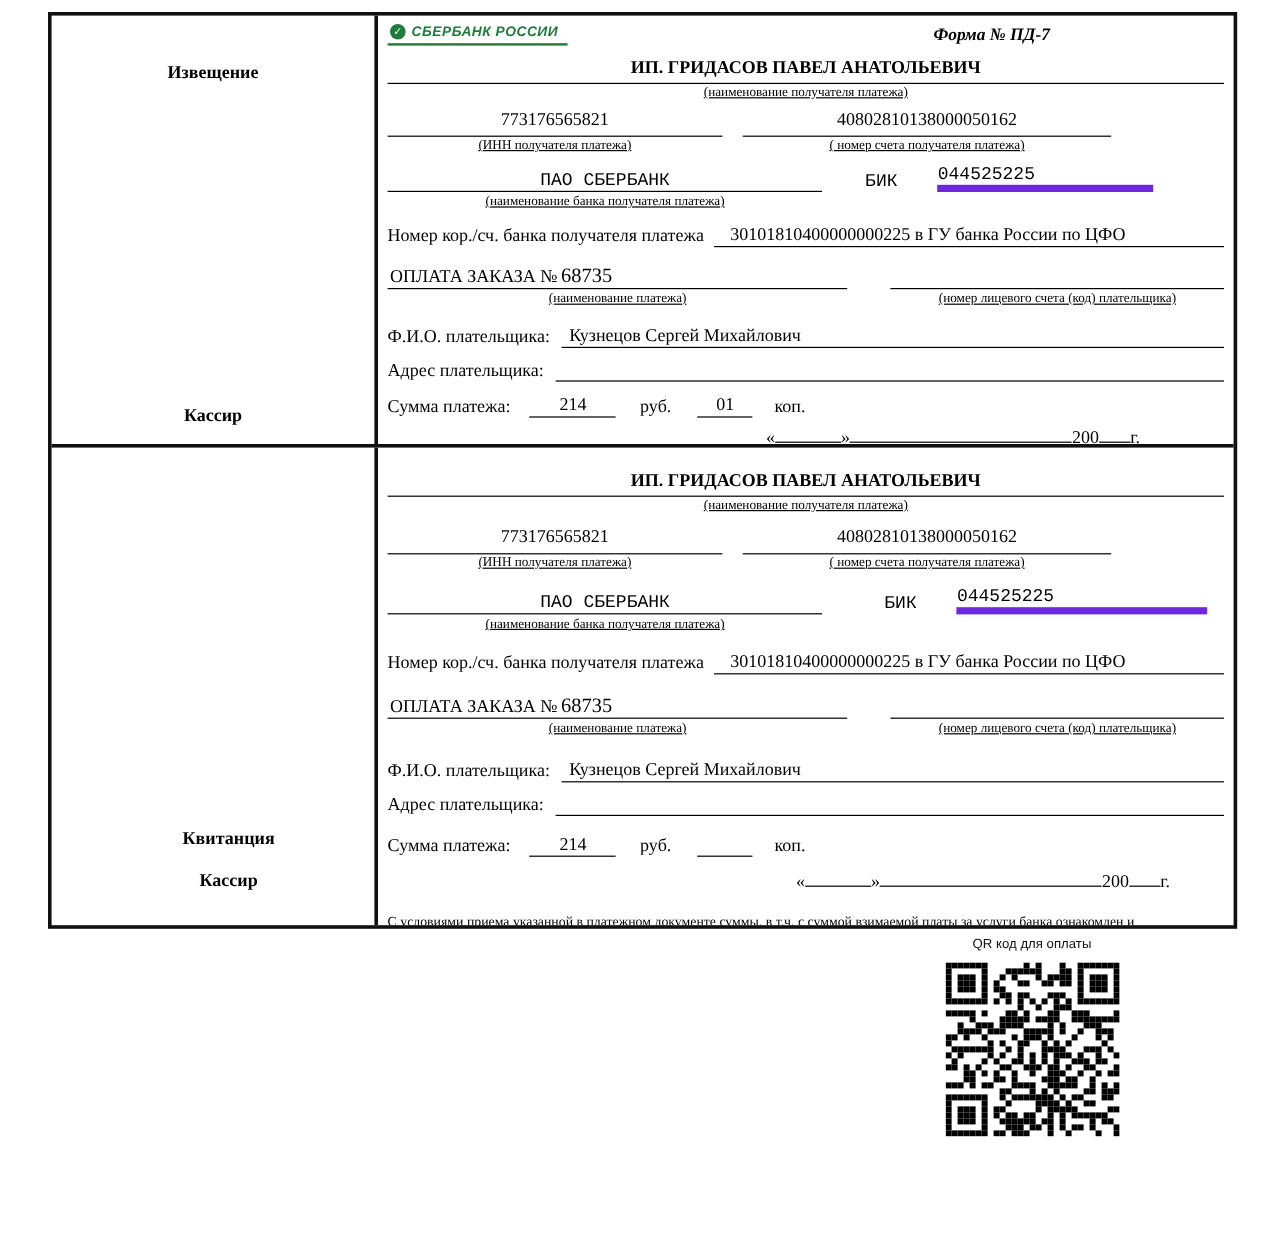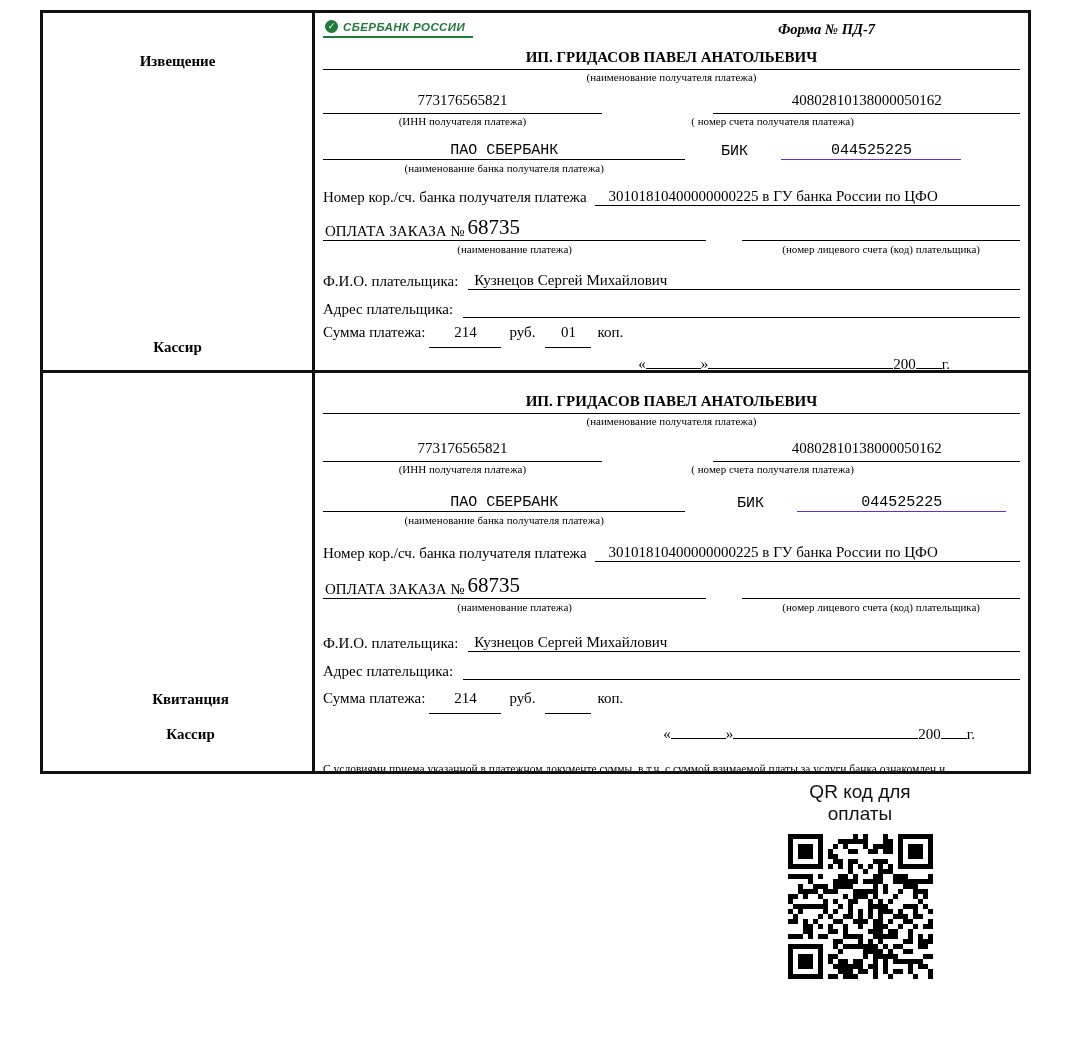--- a/index.html
+++ b/index.html
@@ -27,74 +27,74 @@
   .logo-mark {
     width: 13px; height: 13px; border-radius: 50%; background: #1e7b3a; color: #fff;
     font-size: 9px; line-height: 13px; text-align: center;
     font-family: "Liberation Sans", "DejaVu Sans", sans-serif;
   }
   .logo-text { color: #1e7b3a; font-family: "Liberation Sans", "DejaVu Sans", sans-serif; font-size: 11.5px; font-weight: bold; letter-spacing: .4px; font-style: italic; }
   .form-no { font-style: italic; font-weight: bold; font-size: 14.5px; margin-right: 145px; margin-top: 2px; }
 
   .recipient { font-weight: bold; text-align: center; border-bottom: 1px solid #000; padding-bottom: 3px; font-size: 15px; }
   .receipt .recipient { margin-top: 6px; }
-  .caption { font-size: 11px; line-height: 14px; text-align: center; }
+  .caption { font-size: 11px; line-height: 14px; text-align: center; text-decoration: underline; }
 
   .cols { display: flex; }
   .col-l { width: 40%; margin-right: 2.5%; }
   .col-r { width: 44%; }
-  .cols.vals { margin-top: 8px; justify-content: space-between; }
+  .cols.vals { margin-top: 8px; }
   .receipt .cols.vals { margin-top: 12px; }
   .cols.vals > div { height: 22px; border-bottom: 1px solid #000; text-align: center; }
 
   .bank-row { display: flex; align-items: flex-end; margin-top: 8px; height: 24px; font-family: Liberation Mono, monospace; }
   .receipt .bank-row { margin-top: 12px; }
   .bank-name { width: 52%; border-bottom: 1px solid #000; text-align: center; }
   .bik-label { width: 70px; text-align: center; margin-left: 14px; }
   .receipt .bik-label { margin-left: 30px; }
-  .bik-val { width: 180px; margin-left: 12px; border-bottom: 1px solid #6d28d9; text-align: center; }
+  .bik-val { width: 180px; margin-left: 12px; border-bottom: 6px solid #6d28d9; text-align: left; }
   .receipt .bik-val { width: auto; flex: 1; margin-right: 14px; }
   .bank-cap { width: 52%; margin-top: 1px; }
 
   .corr-row { display: flex; align-items: center; margin-top: 10px; height: 24px; }
   .receipt .corr-row { margin-top: 14px; }
   .corr-label { white-space: nowrap; padding-right: 8px; }
   .corr-val { flex: 1; border-bottom: 1px solid #000; padding-left: 14px; white-space: nowrap; }
 
   .pay-row { display: flex; margin-top: 8px; }
   .receipt .pay-row { margin-top: 10px; }
   .pay-l { width: 55%; border-bottom: 1px solid #000; height: 24px; display: flex; align-items: flex-end; padding-left: 2px; }
-  .order-no { font-size: 21px; padding-left: 3px; }
+  .order-no { font-size: 17px; padding-left: 3px; }
   .pay-r { flex: 1; margin-left: 36px; border-bottom: 1px solid #000; }
   .pay-caps { display: flex; margin-top: 1px; }
   .pc-l { width: 55%; }
   .pc-r { flex: 1; margin-left: 36px; }
 
   .fio-row { display: flex; align-items: flex-end; margin-top: 10px; height: 24px; }
   .receipt .fio-row { margin-top: 14px; }
   .addr-row { display: flex; align-items: flex-end; margin-top: 4px; height: 24px; }
   .lbl { white-space: nowrap; padding-right: 10px; margin-top: 23px; }
   .fill { flex: 1; border-bottom: 1px solid #000; padding-left: 6px; white-space: nowrap; }
 
-  .amt-row { display: flex; margin-top: 6px; height: 24px; }
+  .amt-row { display: flex; align-items: flex-end; margin-top: 6px; height: 24px; gap: 12px; }
   .receipt .amt-row { margin-top: 10px; }
   .amt-rub { width: 72px; border-bottom: 1px solid #000; text-align: center; margin: 0 8px 0 4px; }
   .amt-kop { width: 46px; border-bottom: 1px solid #000; text-align: center; margin: 0 6px 0 10px; }
 
   .date-row { margin-top: 6px; text-align: right; padding-right: 70px; height: 22px; }
   .receipt .date-row { margin-top: 10px; padding-right: 45px; }
   .dl { display: inline-block; border-bottom: 1px solid #000; height: 15px; vertical-align: baseline; }
   .dl1 { width: 55px; } .dl2 { width: 185px; } .dl3 { width: 26px; }
 
   .terms { margin-top: 8px; font-size: 11.5px; line-height: 15px; max-width: 648px; }
   .receipt .terms { margin-top: 16px; }
 
   .qr-area { position: absolute; left: 780px; top: 781px; width: 160px; text-align: center;
              font-family: "Liberation Sans", "DejaVu Sans", sans-serif; }
-  .qr-caption { font-size: 19px; color: #111; }
+  .qr-caption { font-size: 11px; color: #111; }
   .qr-svg { display: block; margin: 9px auto 0; background: #fff; }
 </style>
 </head>
 <body>
 
 <div class="form-wrap">
 
   <div class="section notice">
     <div class="side-col">
       <div>Извещение</div>

